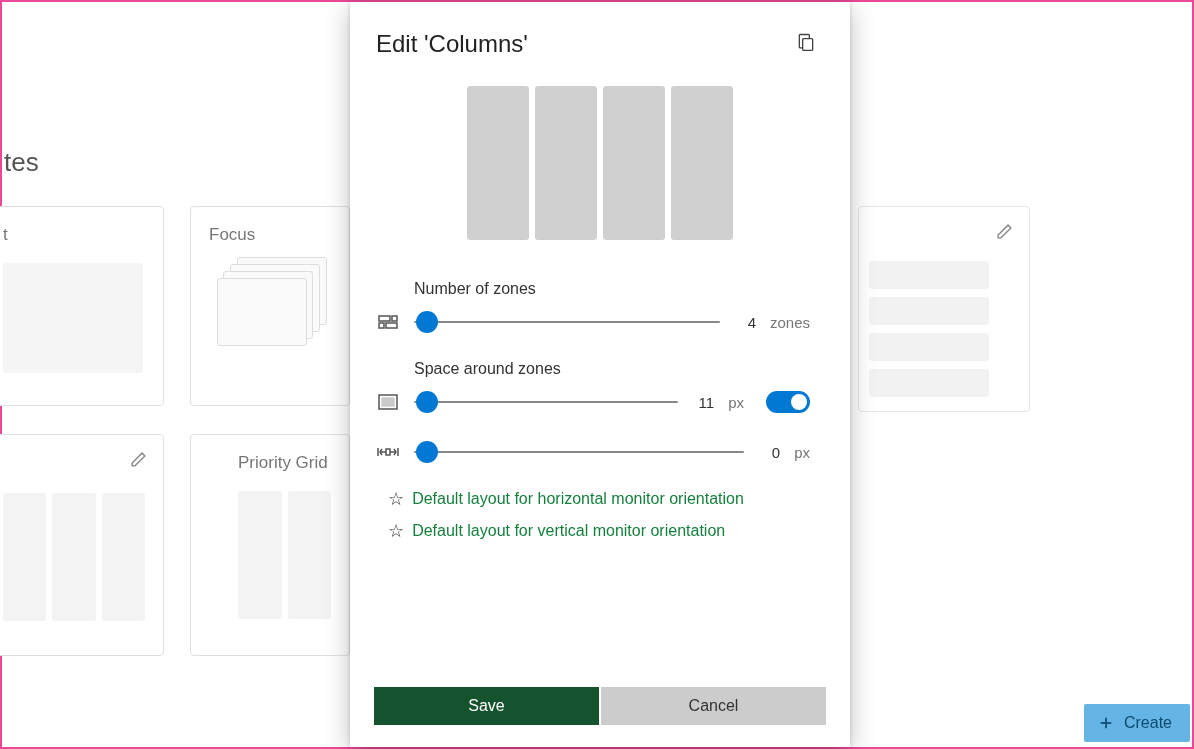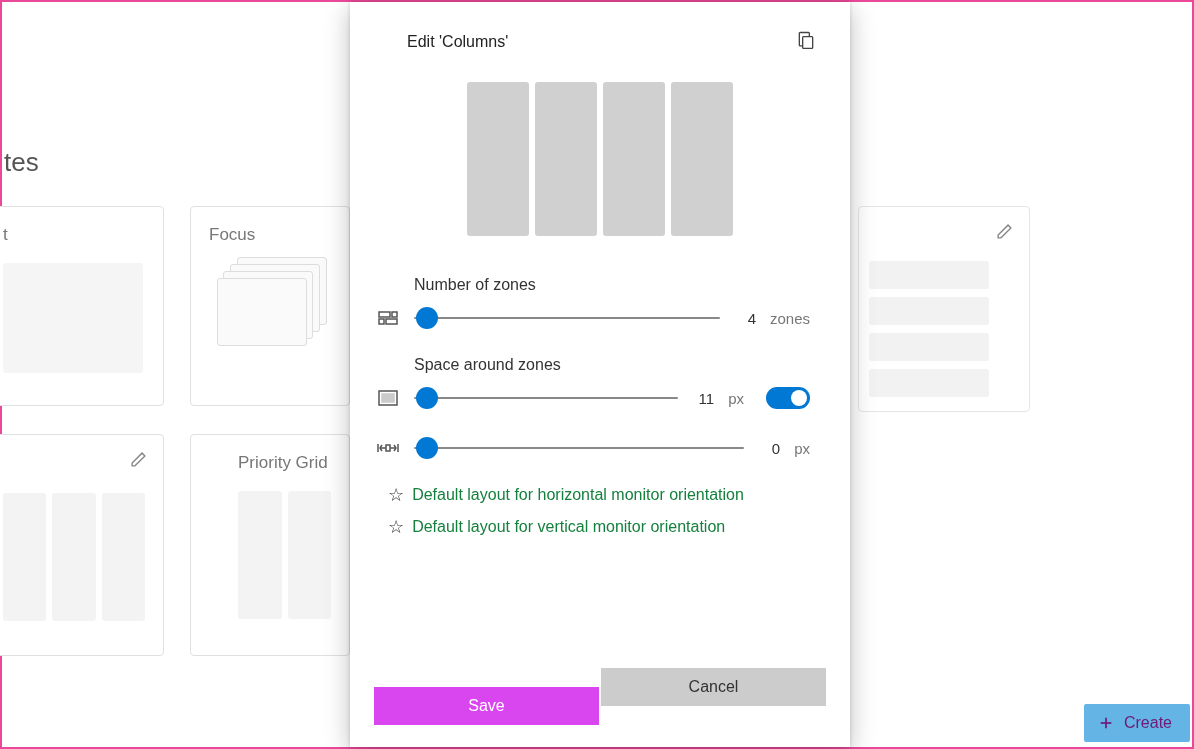--- a/index.html
+++ b/index.html
@@ -90,21 +90,21 @@
     .card-big .rows {
       display:flex; flex-direction:column; gap:8px; width:140px; padding:10px;
     }
     .card-big .rows div { height: 28px; background:#f2f2f2; border-radius:3px; }
 
     .create-btn {
       position: absolute;
       right: 2px;
       bottom: 5px;
       background: #64b4e5;
-      color: #701a75;
+      color: #0c4a6e;
       padding: 10px 18px 10px 14px;
       font-size: 16px;
       display: flex;
       align-items: center;
       gap: 10px;
       border-radius: 2px;
       cursor: pointer;
     }
 
     
@@ -120,24 +120,23 @@
       display: flex;
       flex-direction: column;
     }
     .dialog-header {
       display: flex;
       justify-content: space-between;
       align-items: center;
       padding: 28px 34px 10px 26px;
     }
     .dialog-title {
-      font-size: 16px;
+      font-size: 24px;
       font-weight: 400;
       color: #222;
-      margin-left: 31px;
     }
     .copy-icon {
       color: #444;
       cursor: pointer;
     }
     .preview {
       display: flex;
       gap: 6px;
       justify-content: center;
       padding: 18px 0 40px 0;
@@ -247,23 +246,22 @@
     }
     .dialog-footer button {
       flex: 1;
       height: 38px;
       font-size: 16px;
       border: none;
       cursor: pointer;
       font-family: inherit;
     }
     .btn-save {
-      background: #d946ef;
+      background: #14532d;
       color: #fff;
-      margin-top: 19px;
     }
     .btn-cancel {
       background: #ccc;
       color: #333;
     }
   </style>
 </head>
 <body>
 
 <div class="background">

